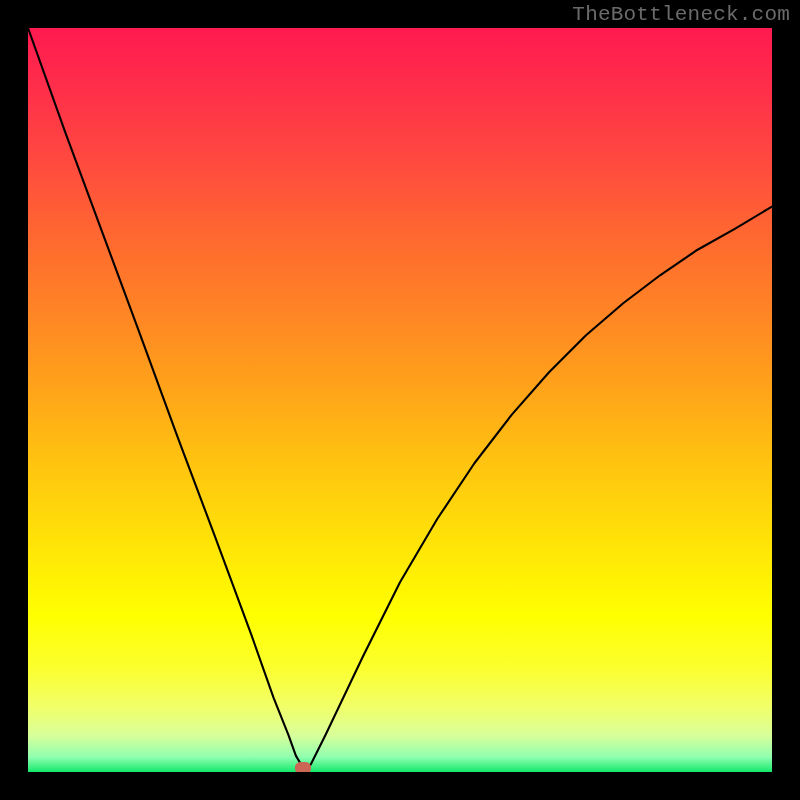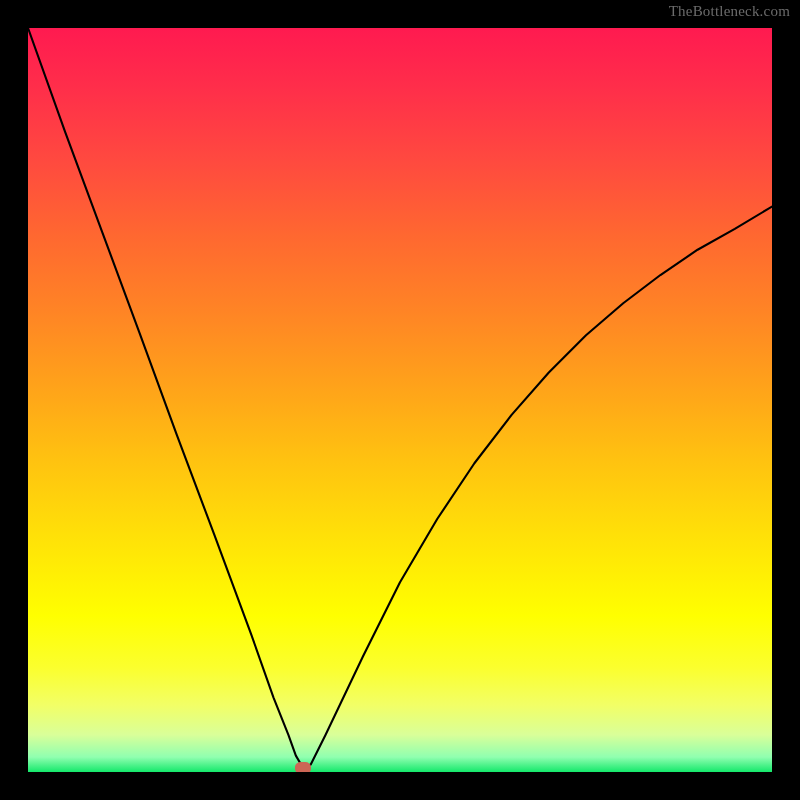--- a/index.html
+++ b/index.html
@@ -66,22 +66,22 @@
     height: 12px;
     background: #cc6655;
     border-radius: 6px / 5px;
     transform: translate(-50%, -50%);
   }
   .watermark {
     position: absolute;
     top: 3px;
     right: 10px;
     color: #6b6b6b;
-    font-family: Liberation Serif, serif;
-    font-size: 15px;
+    font-family: Liberation Mono, monospace;
+    font-size: 21px;
     font-weight: 500;
     letter-spacing: 0.2px;
   }
 </style>
 </head>
 <body>
 
 <div class="frame">
   <div class="plot-area">
     <div class="gradient-bg"></div>

